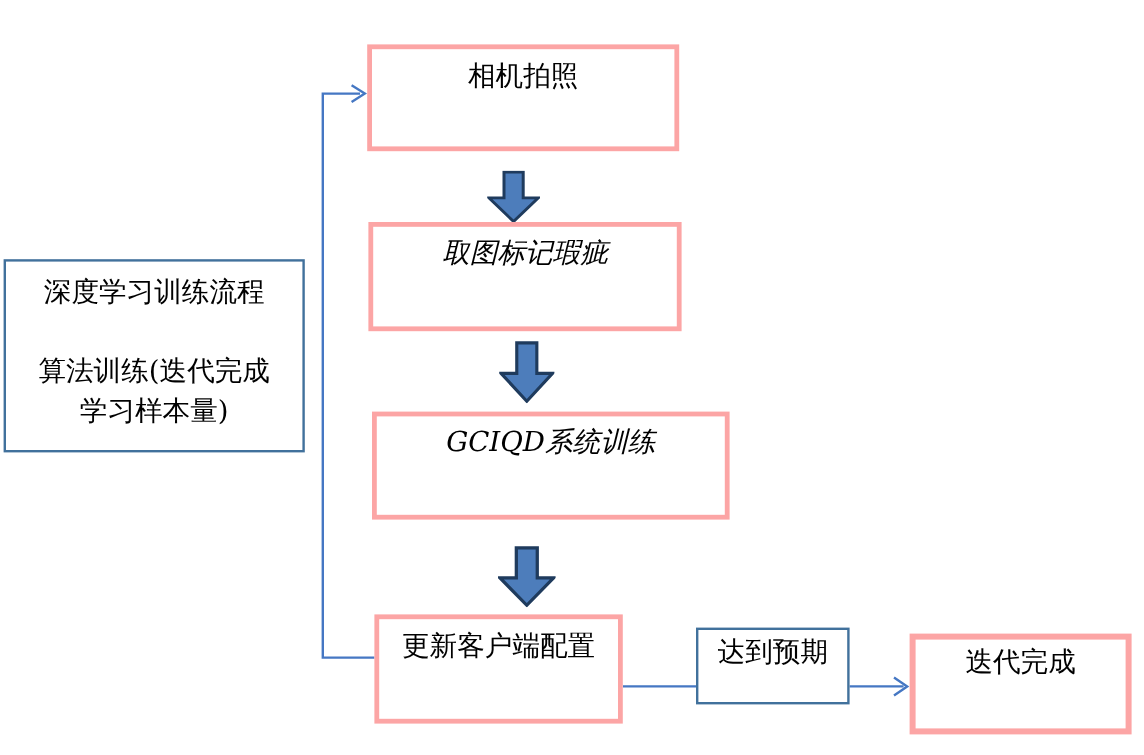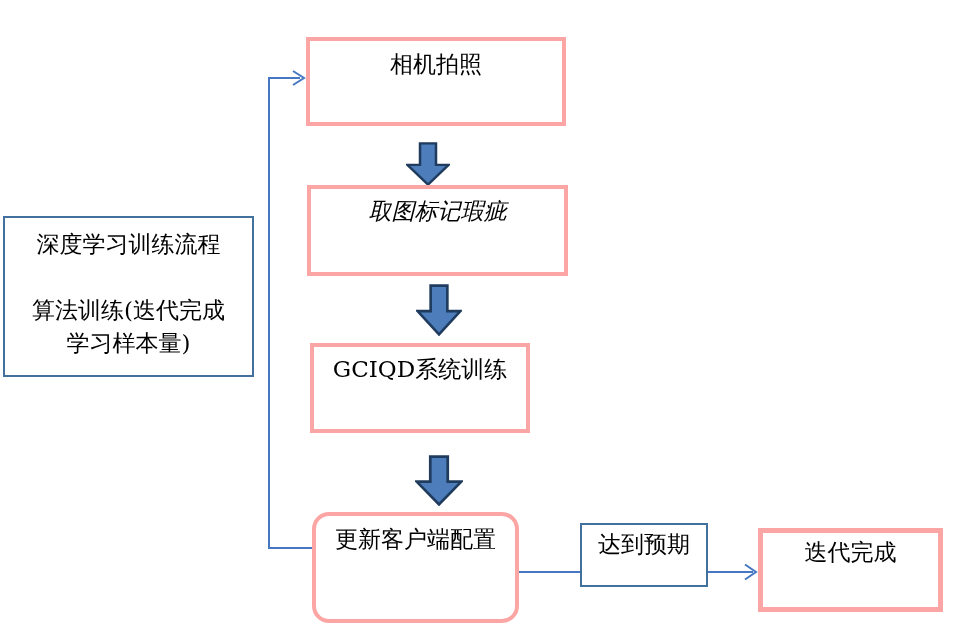--- a/index.html
+++ b/index.html
@@ -41,22 +41,22 @@
     z-index: 3;
     box-sizing: border-box;
     border: 2px solid #41719c;
     background: #ffffff;
     text-align: center;
     font-size: 23px;
     line-height: 33px;
   }
   #box-camera   { left: 306px; top: 37px;  width: 260px; height: 89px;  padding-top: 8px; }
   #box-defects  { left: 307px; top: 185px; width: 261px; height: 91px;  padding-top: 7px; font-style: italic; }
-  #box-gciqd    { left: 310px; top: 343px; width: 220px; height: 90px;  padding-top: 7px; }
-  #box-update   { left: 312px; top: 512px; width: 207px; height: 111px; padding-top: 8px; line-height: 31px; border-radius: 17px; }
+  #box-gciqd    { left: 310px; top: 343px; width: 298px; height: 90px;  padding-top: 7px; font-style: italic; }
+  #box-update   { left: 312px; top: 512px; width: 207px; height: 91px; padding-top: 8px; line-height: 31px; }
   #box-done     { left: 758px; top: 528px; width: 185px; height: 84px;  padding-top: 4px; border-width: 5px; }
   #box-side     { left: 3px;   top: 188px; width: 251px; height: 161px; padding-top: 10px; margin-top: 28px; }
   #box-expect   { left: 580px; top: 497px; width: 128px; height: 64px;  padding-top: 4px; line-height: 30px; margin-top: 26px; }
   .spacer { height: 33px; }
   #arrow-1 { left: 406px; top: 142px; width: 44px; height: 44px; }
   #arrow-2 { left: 416px; top: 284px; width: 46px; height: 52px; }
   #arrow-3 { left: 415px; top: 455px; width: 48px; height: 51px; }
 </style>
 </head>
 <body>

